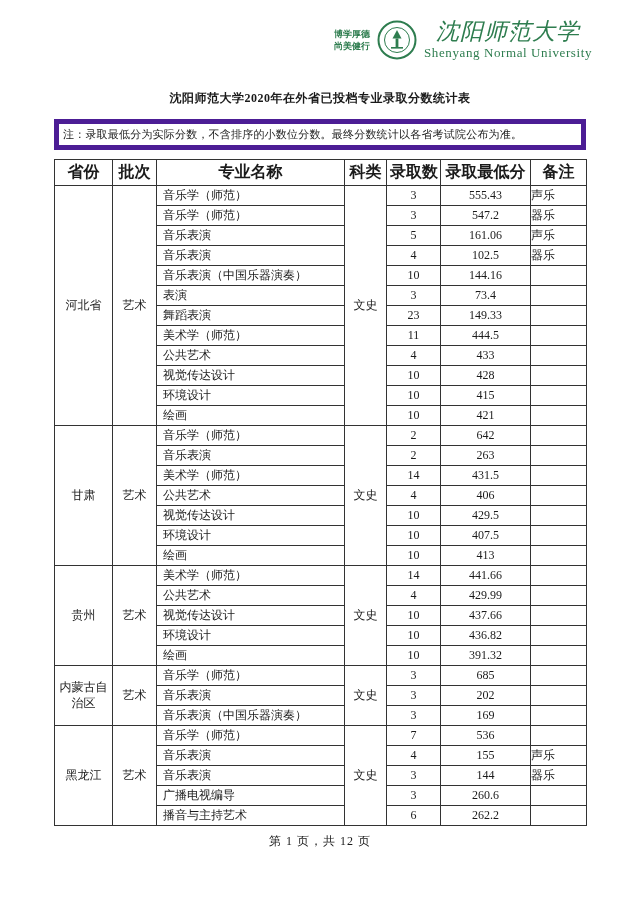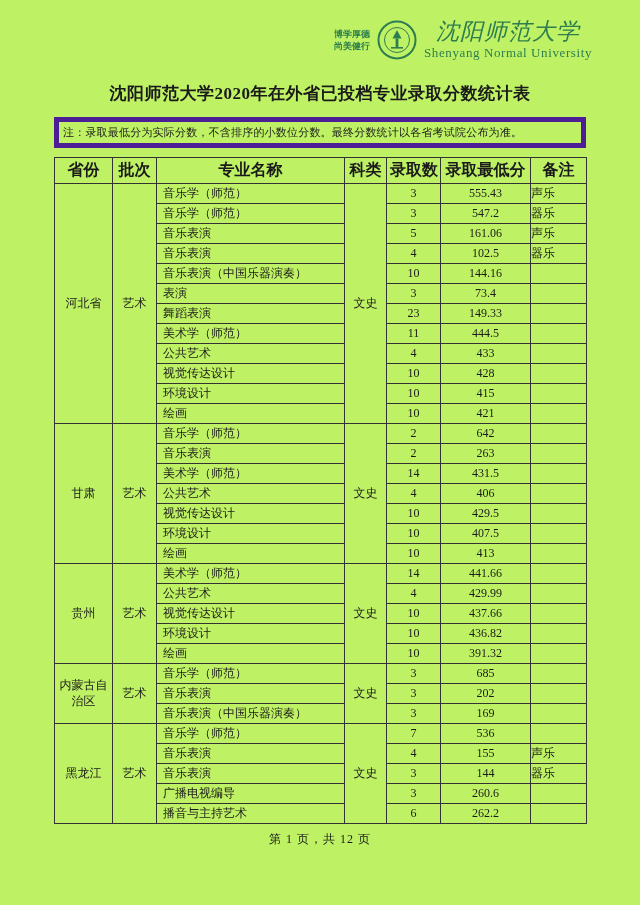--- a/index.html
+++ b/index.html
@@ -1,17 +1,17 @@
 <!DOCTYPE html>
 <html><head>
 <meta charset="utf-8">
 <style>
   html,body { margin:0; padding:0; background:#ececec; }
   .page {
-    width:640px; height:905px; margin:0 auto; background:#bef264;
+    width:640px; height:905px; margin:0 auto; background:#ffffff;
     box-shadow:0 0 4px rgba(0,0,0,.25);
     font-family:"Liberation Serif","DejaVu Serif",serif;
     color:#1a1a1a; box-sizing:border-box; padding:12px 54px 0 54px;
     position:relative;
   }
   .header-row {
     display:flex; justify-content:flex-end; align-items:center;
     gap:7px; height:56px; margin-right:-6px;
   }
   .motto {
@@ -21,22 +21,22 @@
   .logo-wrap { width:40px; height:40px; }
   .name-block { text-align:center; }
   .uni-name {
     color:#2e7d4f; font-size:23px; font-weight:normal; font-style:italic;
     letter-spacing:1px; line-height:1;
   }
   .uni-en {
     color:#2e7d4f; font-size:13px; letter-spacing:0.6px; margin-top:2px;
   }
   .doc-title {
-    text-align:center; font-size:17px; font-weight:bold;
-    margin:14px 0 12px 0; letter-spacing:0.5px;
+    text-align:center; font-size:12px; font-weight:bold;
+    margin:22px 0 12px 0; letter-spacing:0.5px;
   }
   .note {
     font-size:11px; border:5px solid #4c1d95; padding:3px 4px;
     margin-bottom:9px; letter-spacing:0.2px;
   }
   table.score {
     width:532px; border-collapse:collapse; table-layout:fixed;
   }
   table.score th, table.score td {
     border:1px solid #333; font-size:12px; padding:1px 3px;

